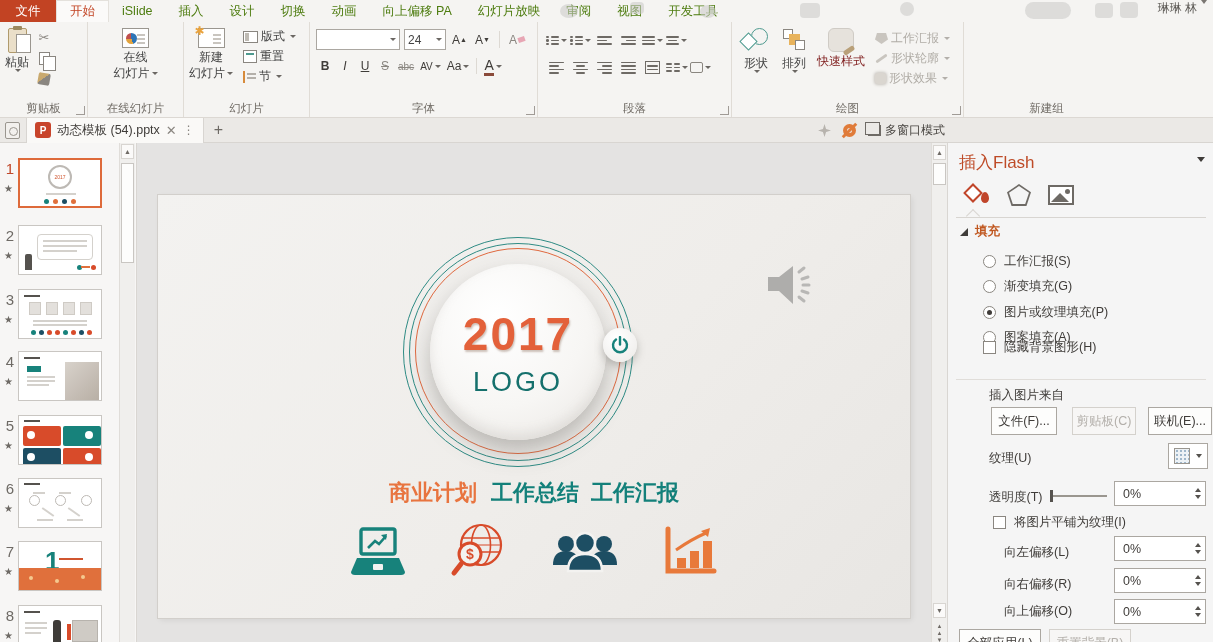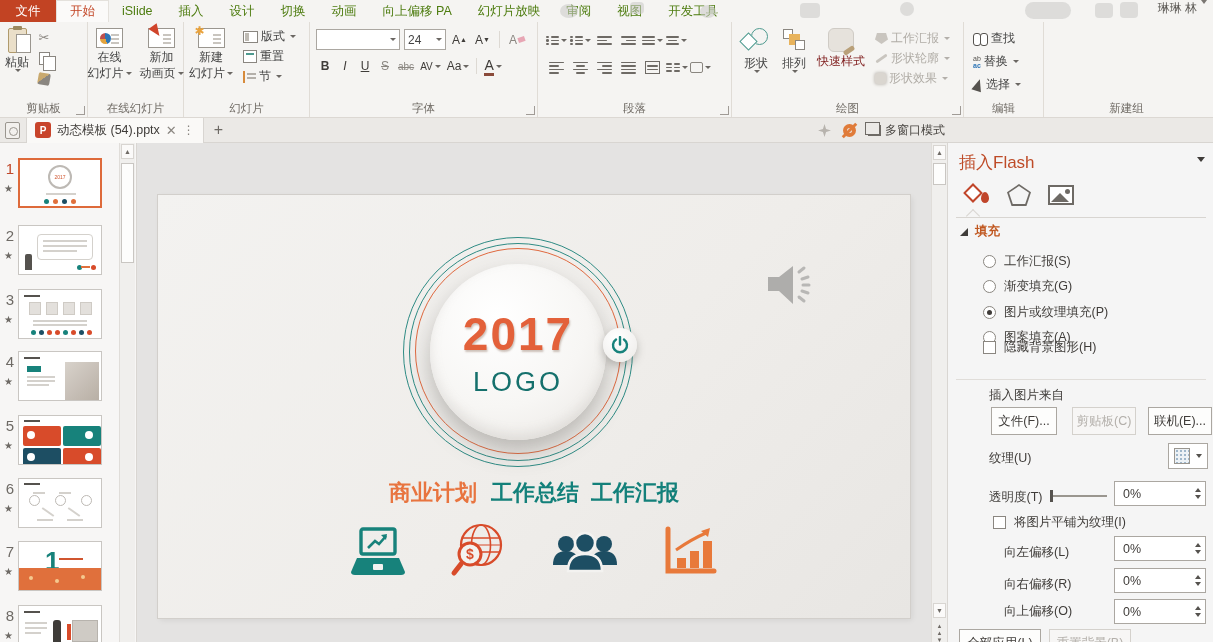--- a/index.html
+++ b/index.html
@@ -264,28 +264,20 @@
     <div class="rgroup" style="width:96px">
       <div class="rcontent" style="justify-content:center;gap:2px">
         <div class="bigbtn">
           <span class="ic-slidecard">
               <span class="pie"></span>
               <span class="ln"></span>
             </span>
           <span class="cap">在线</span>
           <span class="cap"><span>幻灯片</span><span class="dd"></span></span>
         </div>
-        <div class="bigbtn">
-          <span class="ic-slidecard">
-              <span class="ic-pointer"></span>
-              <span class="ln"></span>
-            </span>
-          <span class="cap">新加</span>
-          <span class="cap"><span>动画页</span><span class="dd"></span></span>
-        </div>
       </div>
       <div class="glabel"><span>在线幻灯片</span></div>
     </div>
 
     <div class="rgroup" style="width:126px">
       <div class="rcontent" style="gap:4px">
         <div class="bigbtn">
           <span class="ic-slidecard">
               <span class="ic-spark">✱</span>
               <span class="ln"></span>
@@ -509,39 +501,20 @@
               <span class="ic-fxsm"></span>
               <span>形状效果</span>
               <span class="dd" style="border-top-color:#B3AFAA"></span>
             </div>
         </div>
       </div>
       <div class="glabel"><span>绘图</span></div>
       <span class="launcher"></span>
     </div>
 
-    <div class="rgroup" style="width:80px">
-      <div class="rowset" style="padding:4px 0 0 4px;gap:4px">
-        <div class="txtbtn">
-            <span class="ic-binoc"></span>
-            <span>查找</span>
-          </div>
-        <div class="txtbtn">
-            <span class="ic-replace">ab<br><b>ac</b></span>
-            <span>替换</span>
-            <span class="dd"></span>
-          </div>
-        <div class="txtbtn">
-            <span class="ic-cursor"></span>
-            <span>选择</span>
-            <span class="dd"></span>
-          </div>
-      </div>
-      <div class="glabel"><span>编辑</span></div>
-    </div>
 
     <div class="rgroup" style="width:165px;border-right:none">
       <div class="glabel"><span>新建组</span></div>
     </div>
   </div>
 
   <div class="doctabs">
     <span class="ic-history"></span>
     <div class="dtab">
       <span class="ppt-badge">P</span>

